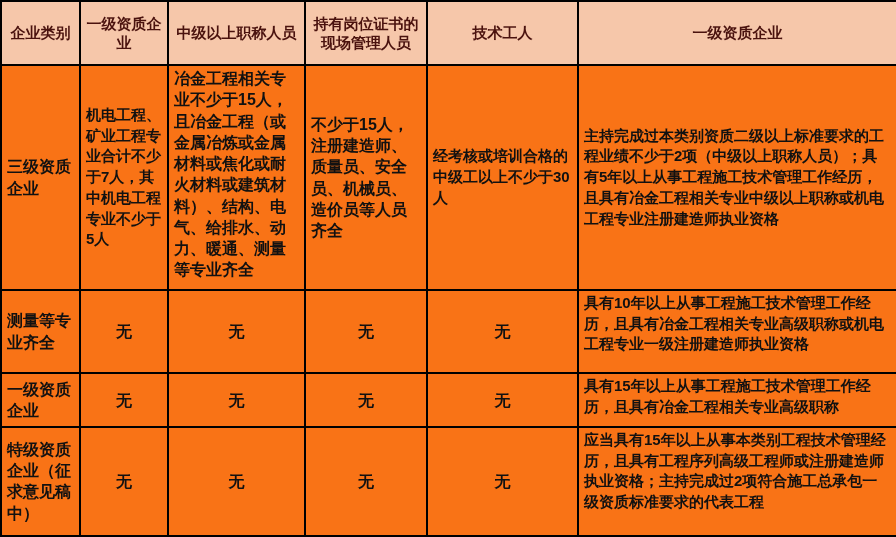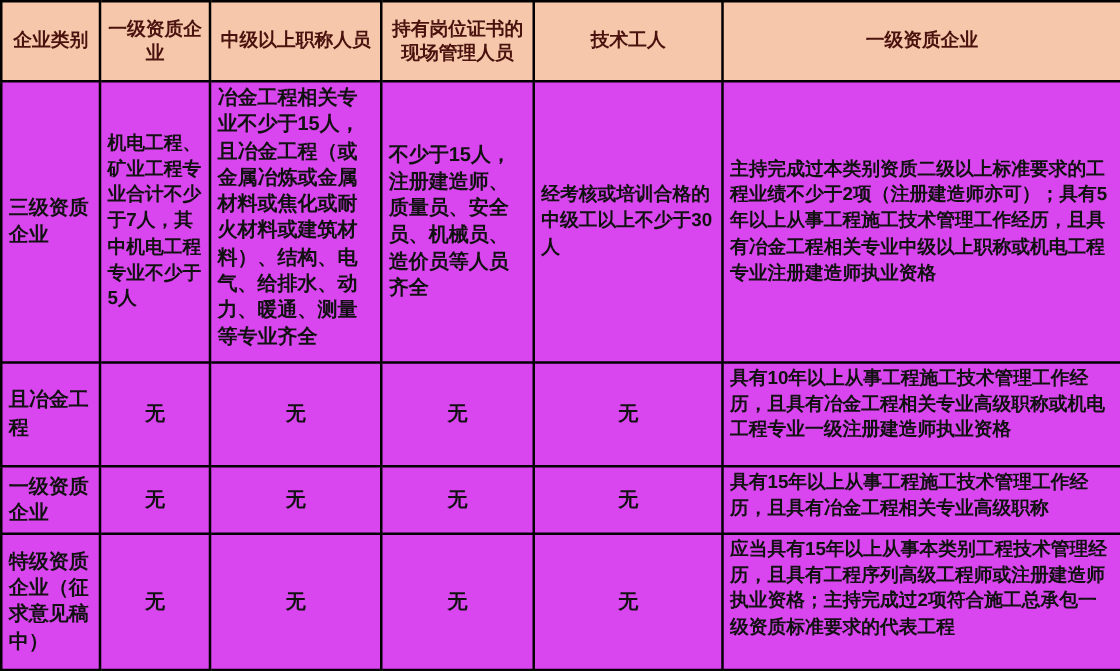--- a/index.html
+++ b/index.html
@@ -10,21 +10,21 @@
   thead th{
     background:#F6C7AA;
     color:#4A120E;
     font-weight:bold;
     font-size:15px;
     line-height:1.3;
     text-align:center;
     vertical-align:middle;
   }
   tbody td, tbody th{
-    background:#d946ef;
+    background:#f97316;
     color:#111111;
     font-weight:bold;
     font-size:16px;
     line-height:1.33;
   }
   .cat{text-align:left;vertical-align:middle;font-size:16px;}
   .center{text-align:center;vertical-align:middle;}
   .mid-left{text-align:left;vertical-align:middle;}
   .top-left{text-align:left;vertical-align:top;}
   .small{font-size:15px;line-height:1.38;}
@@ -56,24 +56,24 @@
       <th>一级资质企业</th>
     </tr>
   </thead>
   <tbody>
     <tr class="r1">
       <th class="cat">三级资质企业</th>
       <td class="mid-left small">机电工程、矿业工程专业合计不少于7人，其中机电工程专业不少于5人</td>
       <td class="top-left">冶金工程相关专业不少于15人，且冶金工程（或金属冶炼或金属材料或焦化或耐火材料或建筑材料）、结构、电气、给排水、动力、暖通、测量等专业齐全</td>
       <td class="mid-left">不少于15人，注册建造师、质量员、安全员、机械员、造价员等人员齐全</td>
       <td class="mid-left small">经考核或培训合格的中级工以上不少于30人</td>
-      <td class="mid-left small">主持完成过本类别资质二级以上标准要求的工程业绩不少于2项（注册建造师亦可）；具有5年以上从事工程施工技术管理工作经历，且具有冶金工程相关专业中级以上职称或机电工程专业注册建造师执业资格</td>
+      <td class="mid-left small">主持完成过本类别资质二级以上标准要求的工程业绩不少于2项（中级以上职称人员）；具有5年以上从事工程施工技术管理工作经历，且具有冶金工程相关专业中级以上职称或机电工程专业注册建造师执业资格</td>
     </tr>
     <tr class="r2">
-      <th class="cat">且冶金工程</th>
+      <th class="cat">测量等专业齐全</th>
       <td class="center">无</td>
       <td class="center">无</td>
       <td class="center">无</td>
       <td class="center">无</td>
       <td class="top-left small">具有10年以上从事工程施工技术管理工作经历，且具有冶金工程相关专业高级职称或机电工程专业一级注册建造师执业资格</td>
     </tr>
     <tr class="r3">
       <th class="cat">一级资质企业</th>
       <td class="center">无</td>
       <td class="center">无</td>

